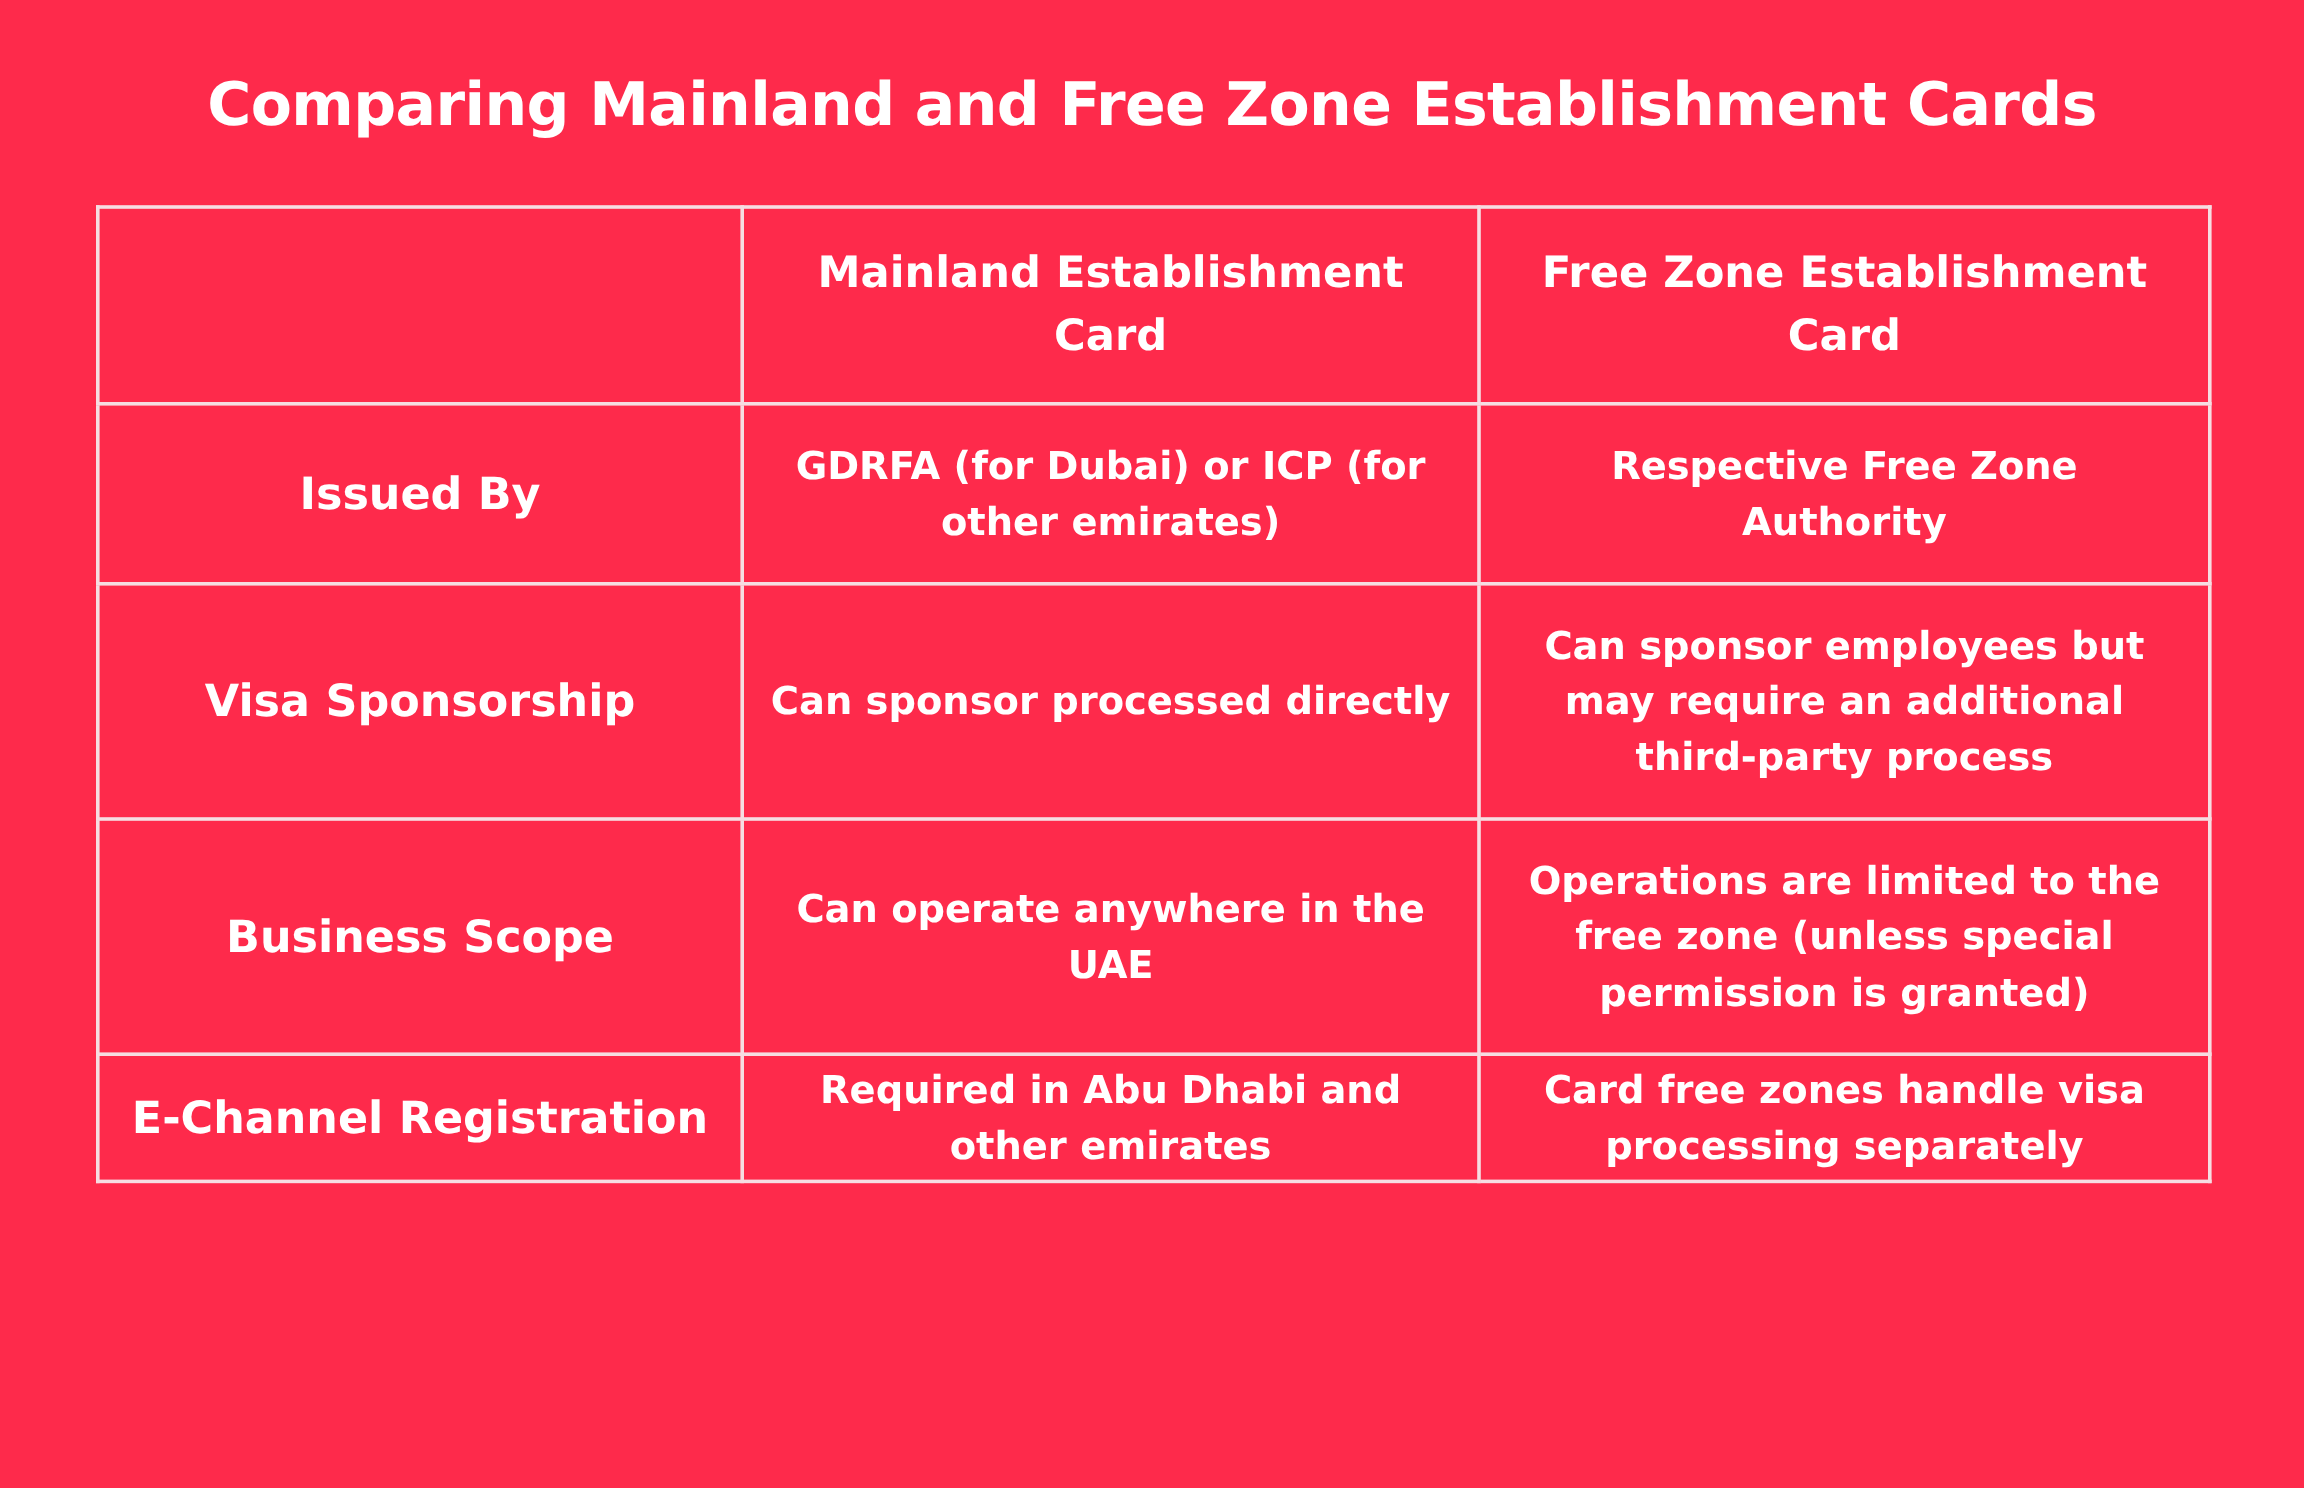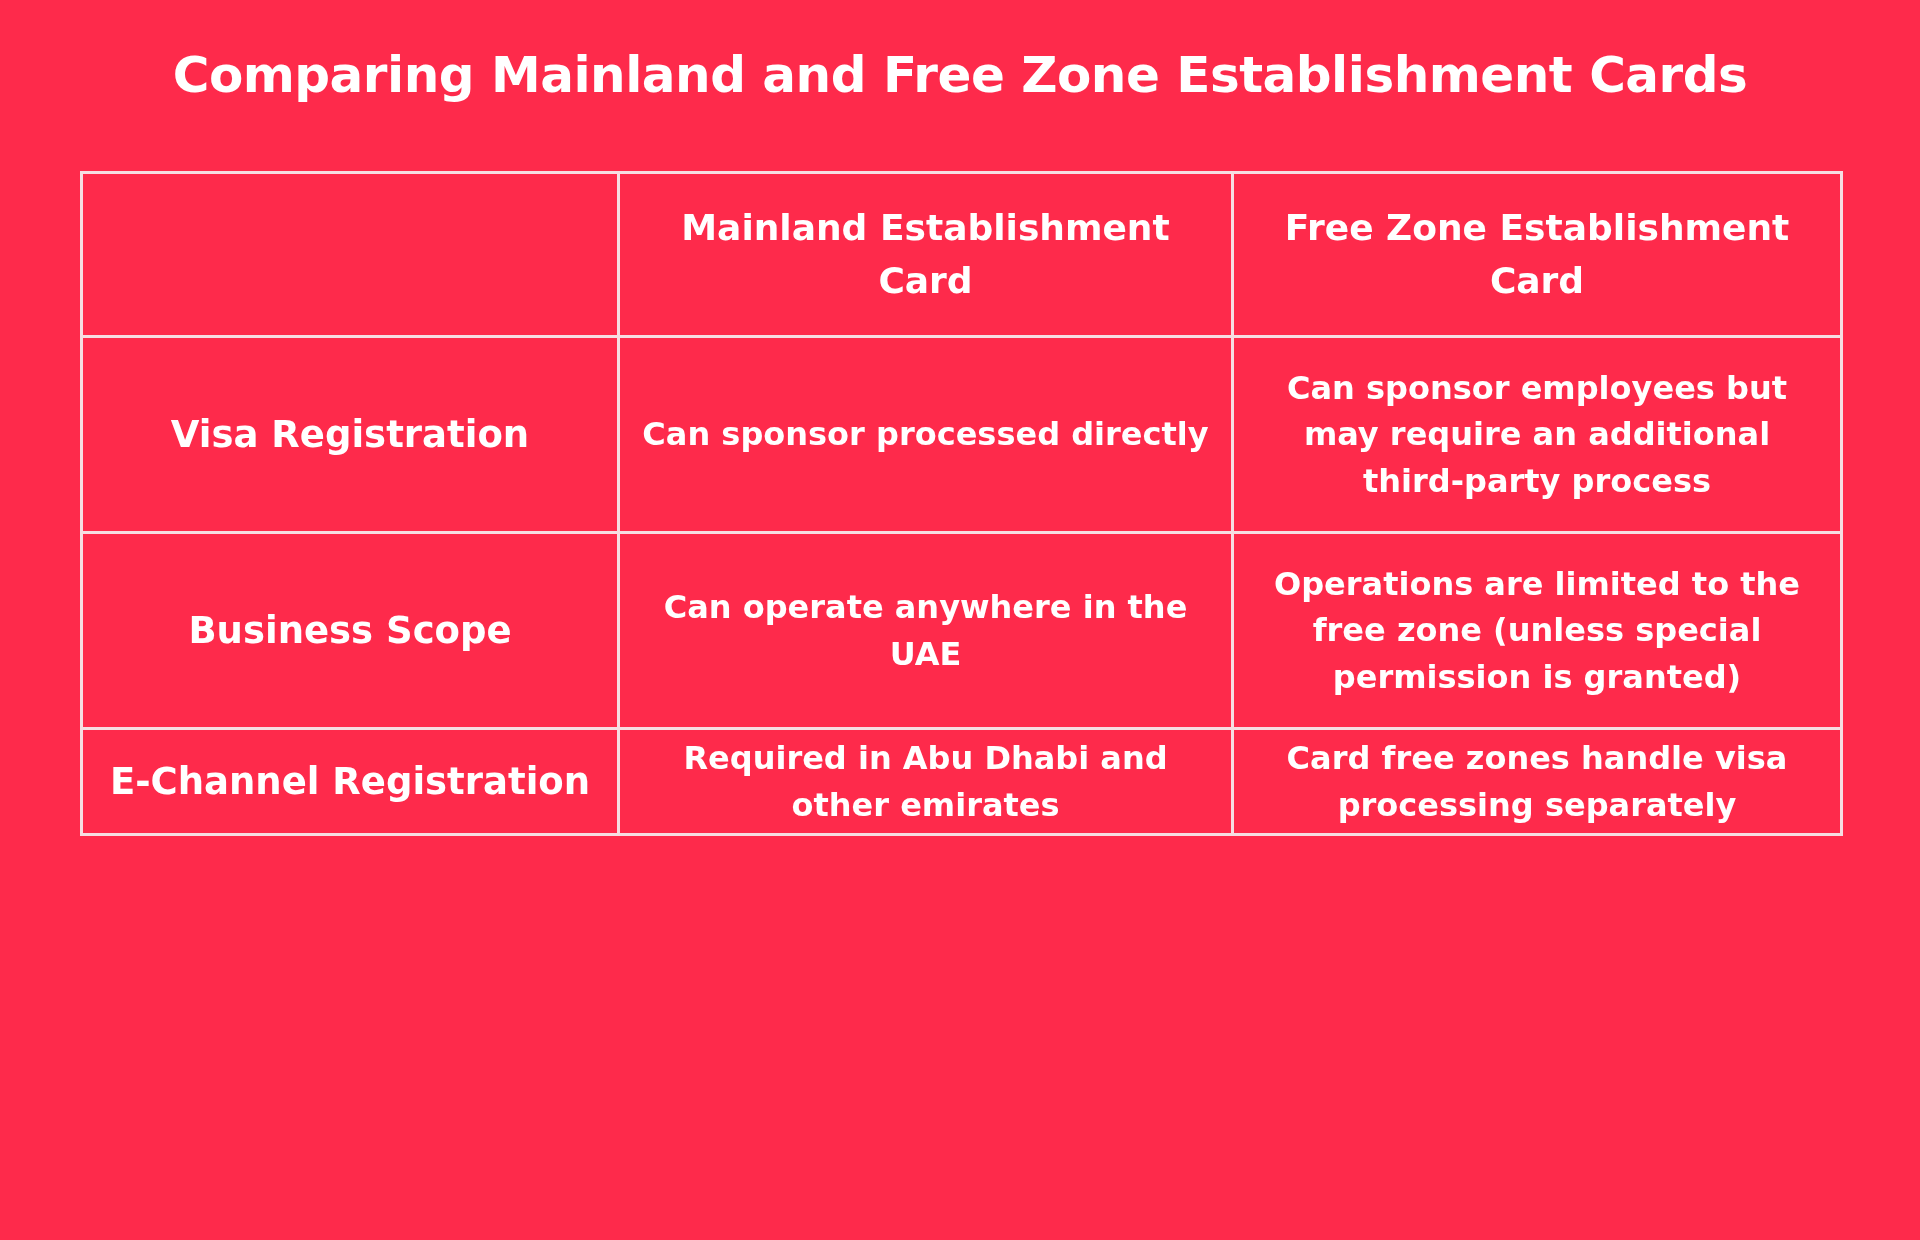--- a/index.html
+++ b/index.html
@@ -4,21 +4,21 @@
 <style>
   html, body { margin:0; padding:0; }
   body {
     width:1920px; height:1240px; overflow:hidden;
     background:#FE2A4B;
     font-family:"DejaVu Sans", sans-serif;
     color:#ffffff;
     position:relative;
   }
   .title {
-    position:absolute; left:0; top:46px; width:1920px;
+    position:absolute; left:0; top:58px; width:1920px;
     text-align:center; font-weight:bold; font-size:50px;
     letter-spacing:-0.5px;
   }
   table.cmp {
     position:absolute; left:80px; top:171px;
     width:1760px; border-collapse:collapse;
     table-layout:fixed;
   }
   table.cmp td, table.cmp th {
     border:3px solid #f6dde2;
@@ -49,22 +49,27 @@
       <col class="c1">
       <col class="c2">
       <col class="c3">
     </colgroup>
   <tbody>
       <tr class="h0">
     <th></th>
     <th>Mainland Establishment Card</th>
     <th>Free Zone Establishment Card</th>
   </tr>
+  <tr class="h1">
+    <td class="label">Issued By</td>
+    <td class="val">GDRFA (for Dubai) or ICP (for other emirates)</td>
+    <td class="val">Respective Free Zone Authority</td>
+  </tr>
   <tr class="h2">
-    <td class="label">Visa Registration</td>
+    <td class="label">Visa Sponsorship</td>
     <td class="val">Can sponsor processed directly</td>
     <td class="val">Can sponsor employees but may require an additional third-party process</td>
   </tr>
   <tr class="h3">
     <td class="label">Business Scope</td>
     <td class="val">Can operate anywhere in the UAE</td>
     <td class="val">Operations are limited to the free zone (unless special permission is granted)</td>
   </tr>
   <tr class="h4">
     <td class="label">E-Channel Registration</td>

